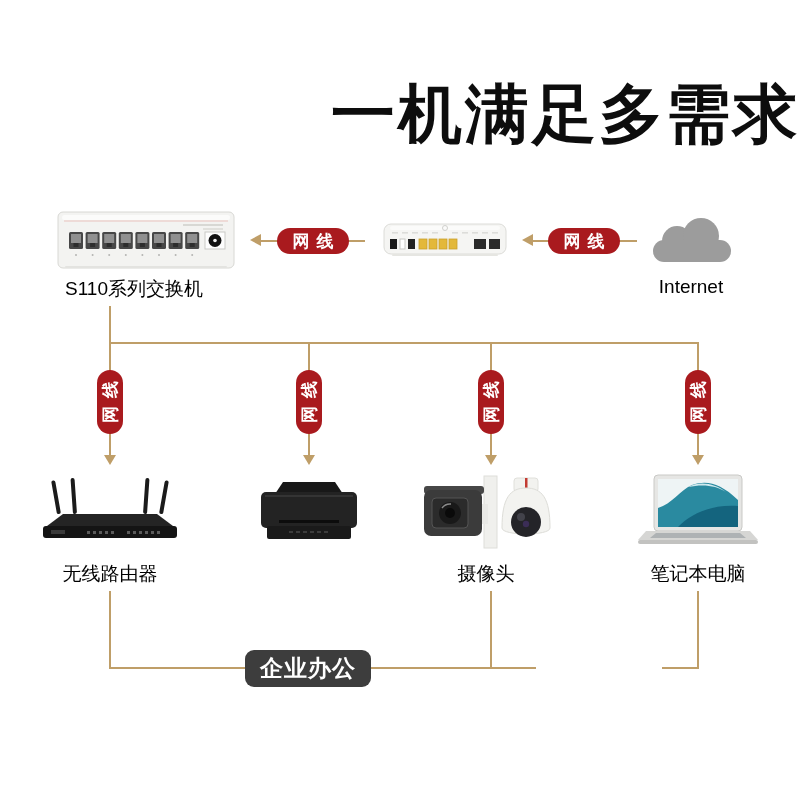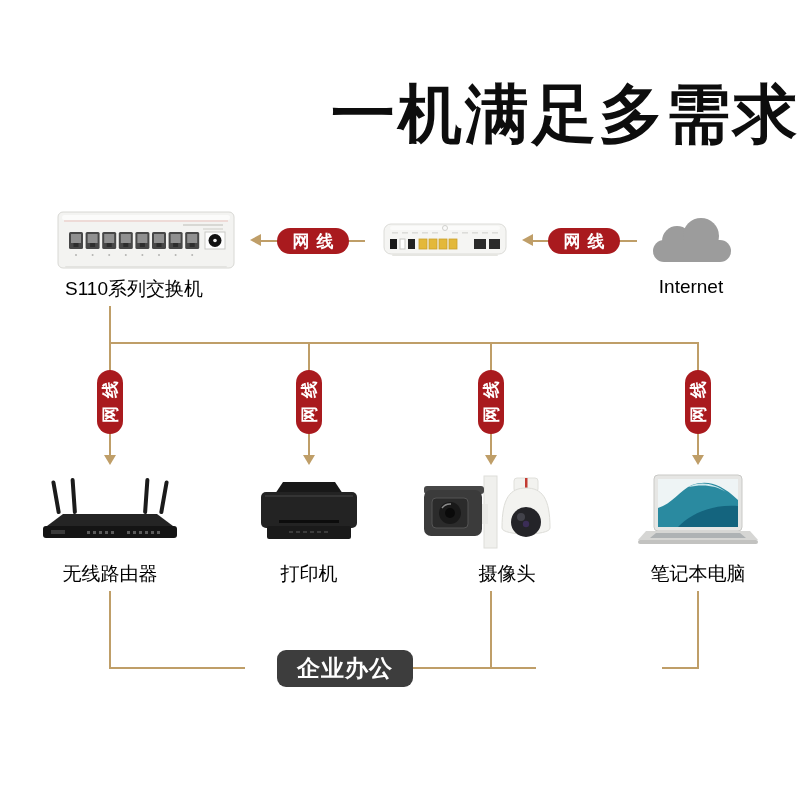--- a/index.html
+++ b/index.html
@@ -21,23 +21,23 @@
     border-top:10px solid #bf9e68;}
 
   .hpill{width:72px;height:26px;border-radius:13px;background:#a91a1e;color:#fff;
     display:flex;align-items:center;justify-content:center;font-size:17px;font-weight:600;
     letter-spacing:7px;text-indent:7px;}
   .vpill-wrap{width:26px;height:64px;}
   .vpill{position:absolute;left:-19px;top:19px;width:64px;height:26px;border-radius:13px;
     background:#a91a1e;color:#fff;display:flex;align-items:center;justify-content:center;
     font-size:17px;font-weight:600;letter-spacing:8px;text-indent:8px;transform:rotate(-90deg);}
 
-  .group-badge{width:136px;height:37px;border-radius:9px;background:#3d3d3d;color:#fff;
+  .group-badge{width:126px;height:37px;border-radius:9px;background:#3d3d3d;color:#fff;
     display:flex;align-items:center;justify-content:center;font-size:23px;font-weight:700;
-    letter-spacing:1px;white-space:nowrap;margin-left:32px;}
+    letter-spacing:1px;white-space:nowrap;}
 </style>
 </head>
 <body>
 
 <div class="stage">
 
   <div class="abs page-title">一机满足多需求</div>
 
   <svg class="abs" style="left:57px;top:208px;" width="178" height="64" viewBox="0 0 178 64">
     <rect x="1" y="4" width="176" height="56" rx="5" fill="#f3f3f1" stroke="#d8d8d4"></rect>
@@ -229,22 +229,21 @@
     <rect x="28" y="7" width="80" height="48" fill="#eef4f5"></rect>
     <path d="M28,55 L28,36 C42,32 50,18 62,13 C77,8 90,11 108,28 L108,55 Z" fill="#2a8aa0"></path>
     <path d="M48,55 C60,42 82,32 108,34 L108,55 Z" fill="#14647e"></path>
     <path d="M58,15 C70,9 84,11 96,20 C86,13 72,12 58,15 Z" fill="#cfe9ee"></path>
     <polygon points="16,59 120,59 128,68 8,68" fill="#d6d6d4"></polygon>
     <polygon points="26,61 110,61 116,66 20,66" fill="#aeb2b4"></polygon>
     <rect x="8" y="68" width="120" height="4" rx="2" fill="#c2c2c0"></rect>
   </svg>
 
   <div class="abs dev-label" style="left:30px;top:561px;width:160px;">无线路由器</div>
-  <div class="abs dev-label" style="left:229px;top:561px;width:160px;">打印机</div>
-  <div class="abs dev-label" style="left:427px;top:561px;width:160px;">摄像头</div>
+  <div class="abs dev-label" style="left:406px;top:561px;width:160px;">摄像头</div>
   <div class="abs dev-label" style="left:618px;top:561px;width:160px;">笔记本电脑</div>
 
   <div class="abs line" style="left:109px;top:591px;width:2px;height:78px;"></div>
   <div class="abs line" style="left:490px;top:591px;width:2px;height:78px;"></div>
   <div class="abs line" style="left:697px;top:591px;width:2px;height:78px;"></div>
 
   <div class="abs line" style="left:109px;top:667px;width:136px;height:2px;"></div>
   <div class="abs line" style="left:371px;top:667px;width:165px;height:2px;"></div>
   <div class="abs line" style="left:662px;top:667px;width:37px;height:2px;"></div>
 

